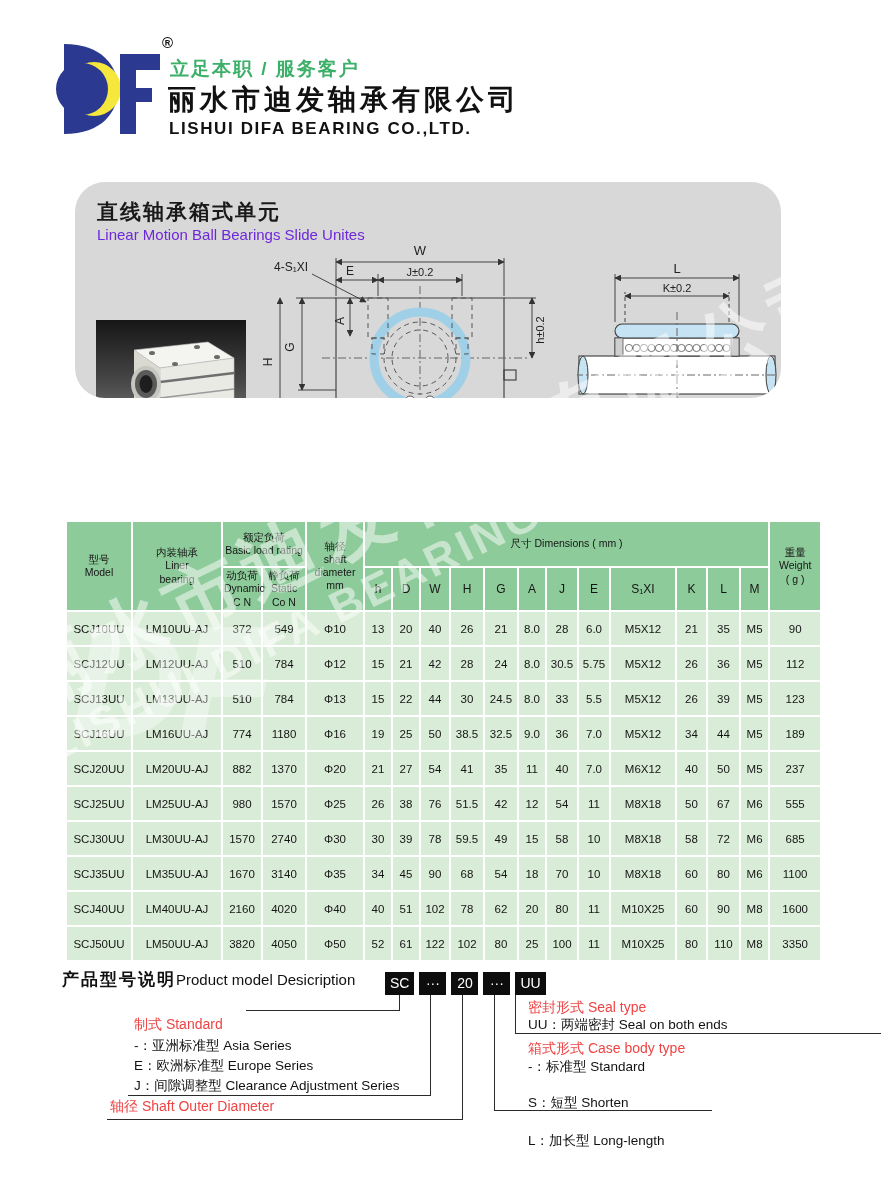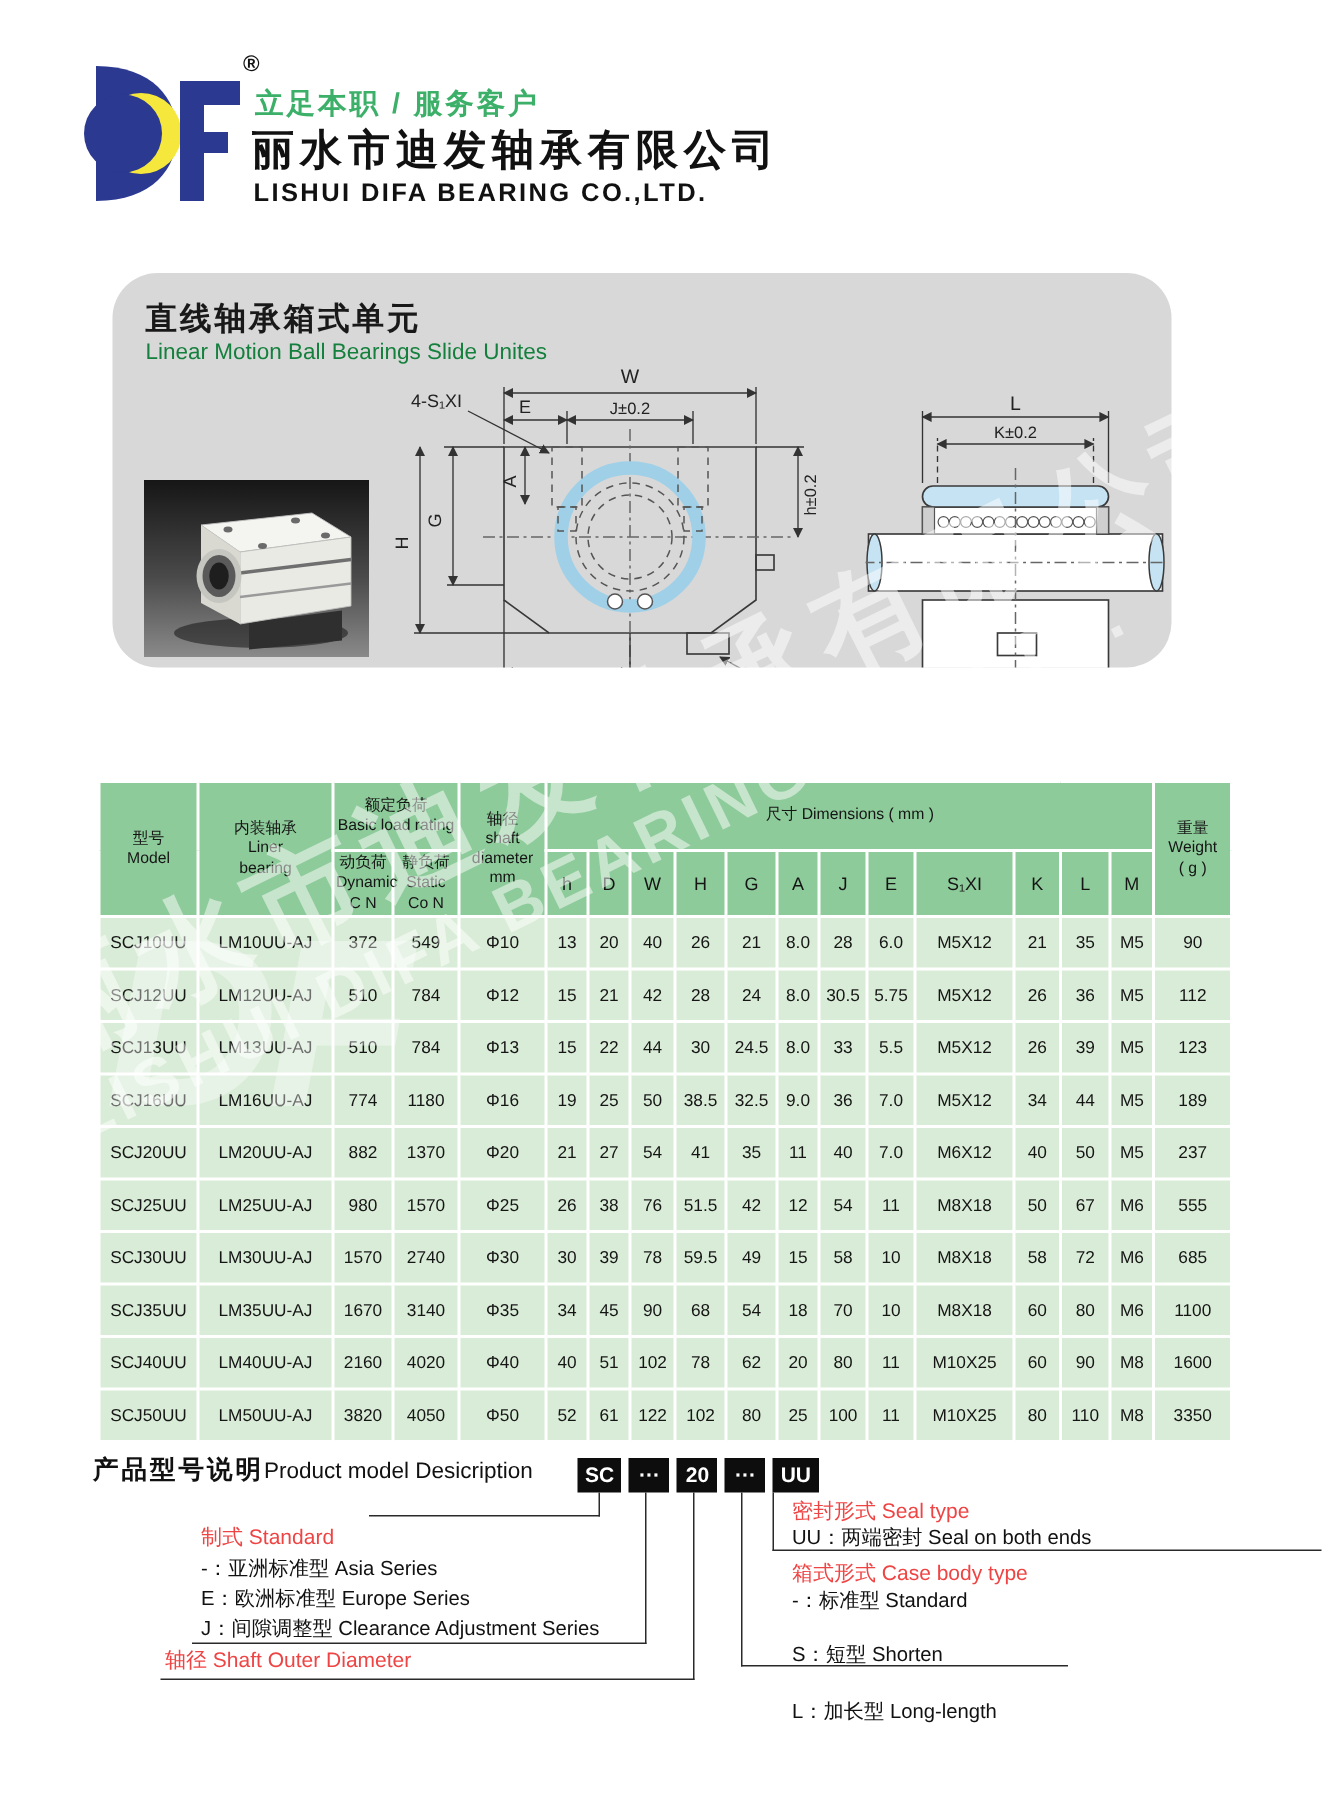--- a/index.html
+++ b/index.html
@@ -8,23 +8,23 @@
   .abs{position:absolute}
 
   
   .logo{left:56px;top:40px;width:104px;height:98px}
   .regmark{left:162px;top:34px;font-size:15px;font-weight:bold;color:#111}
   .tagline{left:170px;top:56px;font-size:19px;font-weight:bold;letter-spacing:2px;color:#3caf68}
   .company-cn{left:168px;top:81px;font-size:28px;font-weight:bold;letter-spacing:4px;color:#111}
   .company-en{left:169px;top:119px;font-size:17px;font-weight:bold;letter-spacing:1.6px;color:#111}
 
   
-  .panel{left:75px;top:182px;width:706px;height:263px;background:#d8d8d8;border-radius:30px;overflow:hidden}
+  .panel{left:75px;top:182px;width:706px;height:216px;background:#d8d8d8;border-radius:30px;overflow:hidden}
   .panel-title-cn{left:22px;top:16px;font-size:21px;font-weight:bold;letter-spacing:2px;color:#191919}
-  .panel-title-en{left:22px;top:44px;font-size:15px;color:#15803d}
+  .panel-title-en{left:22px;top:44px;font-size:15px;color:#6d28d9}
   .photo{left:20px;top:138px;width:152px;height:118px}
   .product-label{left:20px;top:262px;width:152px;text-align:center;font-size:20px;font-weight:bold;letter-spacing:1px;color:#a21caf}
   .front-svg{left:185px;top:58px;width:330px;height:240px}
   .side-svg{left:502px;top:78px;width:200px;height:190px}
 
   
   .wm{pointer-events:none;z-index:30}
   .wm-main{left:30px;top:640px;width:1040px;transform:rotate(-26deg);transform-origin:0 50%;color:rgba(255,255,255,0.5);font-weight:bold;white-space:nowrap}
   .wm-main .cn{font-size:76px;letter-spacing:8px;line-height:1.15}
   .wm-main .en{font-size:44px;letter-spacing:4px;line-height:1.2}
@@ -37,21 +37,21 @@
   table.spec th.dimL{font-size:12px}
   table.spec td{background:#d9ecd7;font-size:11.5px;color:#151515;border:2px solid #fff;text-align:center;vertical-align:middle;height:35px;padding:0 1px}
   tr.hrow1 th{height:46px}
   tr.hrow2 th{height:44px}
 
   
   .sec-head{left:62px;top:968px;display:flex;align-items:baseline;gap:0}
   .sec-head-cn{font-size:17px;font-weight:bold;letter-spacing:2px;color:#111}
   .sec-head-en{font-size:15px;font-weight:normal;color:#111}
   .code-row{left:385px;top:972px;display:flex;gap:5px}
-  .code-box{display:inline-block;background:#0d0d0d;color:#fff;font-weight:bold;font-size:14px;line-height:1;padding:4px 5px 5px;min-width:27px;text-align:center}
+  .code-box{display:inline-block;background:#0d0d0d;color:#fff;font-weight:normal;font-size:14px;line-height:1;padding:4px 5px 5px;min-width:27px;text-align:center}
   .cline{position:absolute;background:#2a2a2a}
   .bd-title{position:absolute;font-size:14px;color:#ef4444}
   .bd-item{position:absolute;font-size:13.5px;color:#111}
 </style>
 </head>
 <body>
 
 <div class="abs logo">
   <svg viewBox="0 0 104 98" width="104" height="98">
     <path d="M8,4 C46,4 62,26 62,49 C62,72 46,94 8,94 Z" fill="#2b3990"></path>

